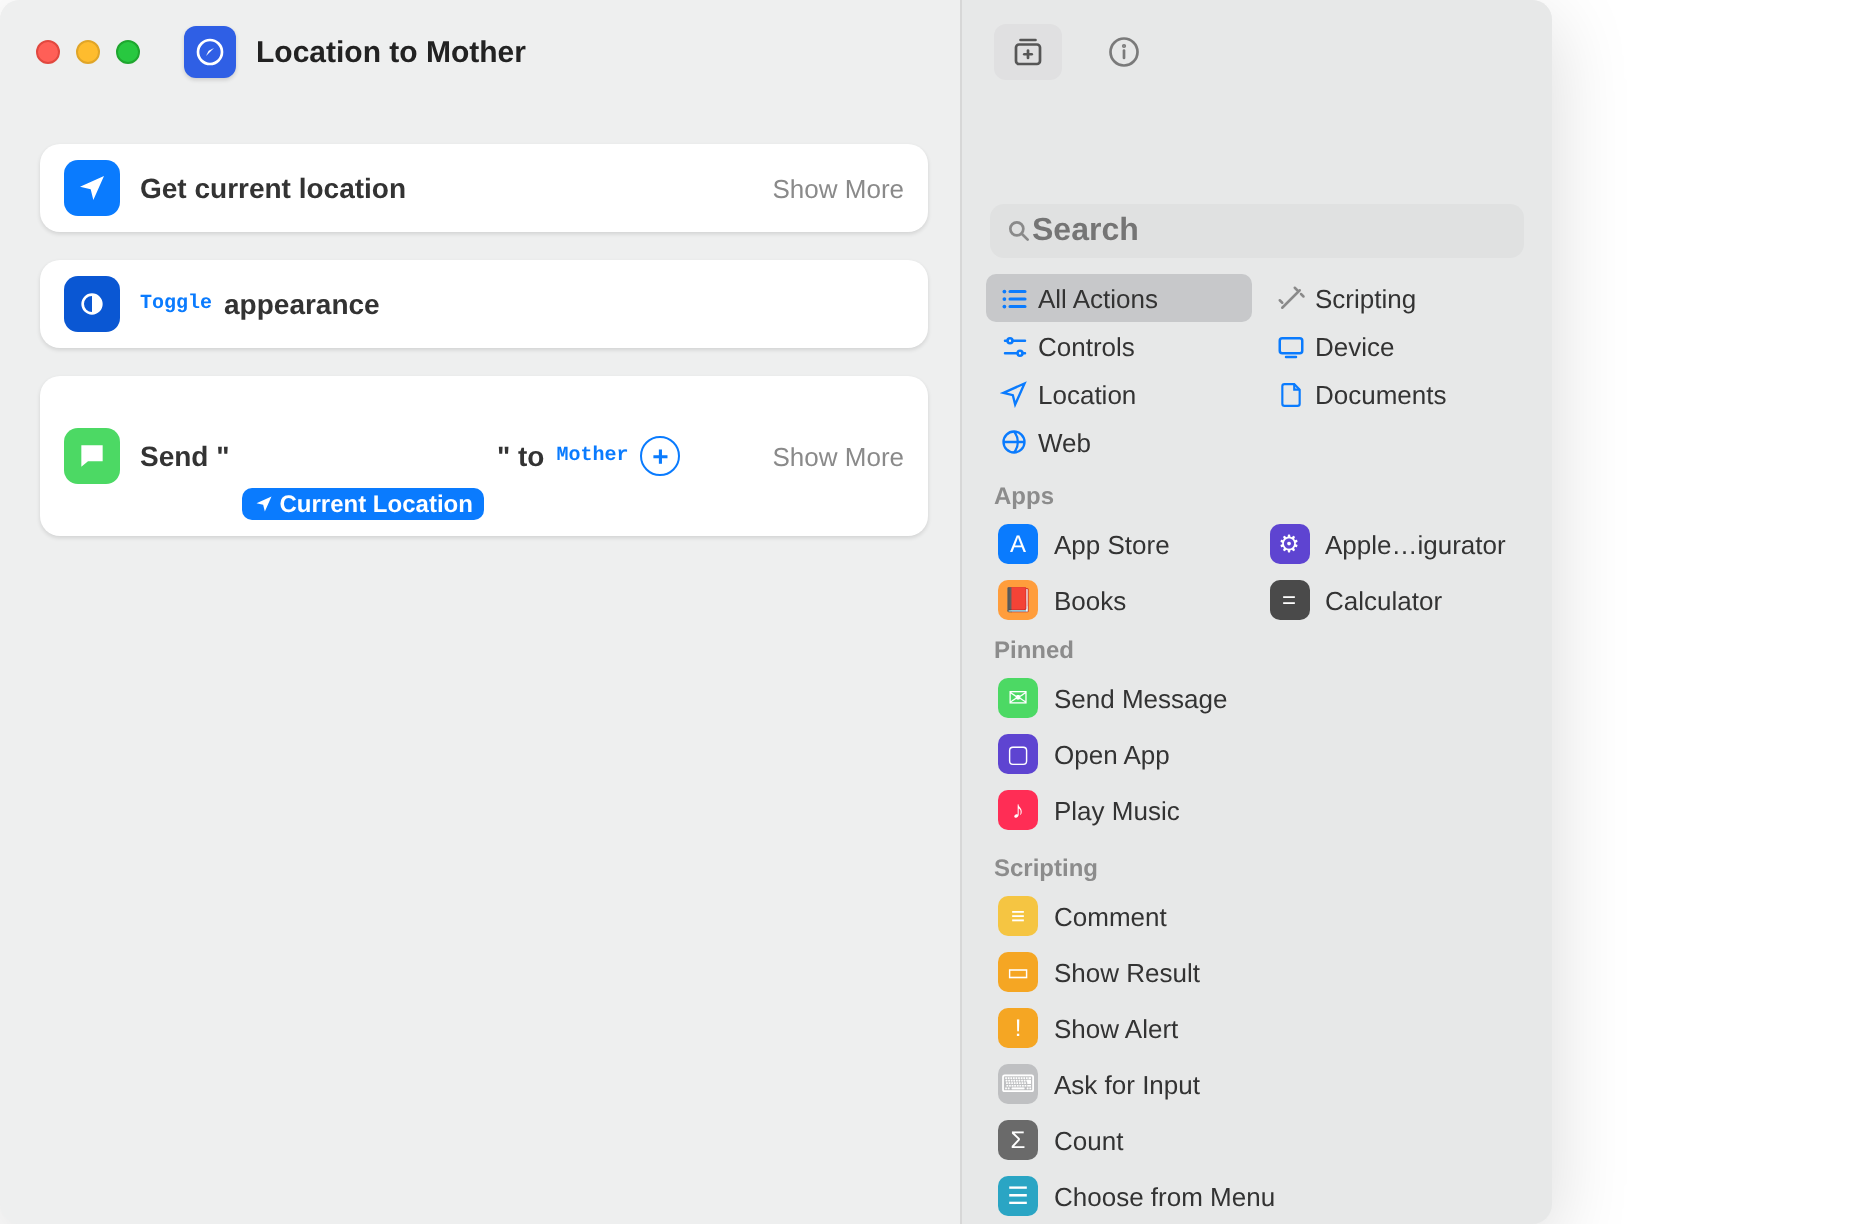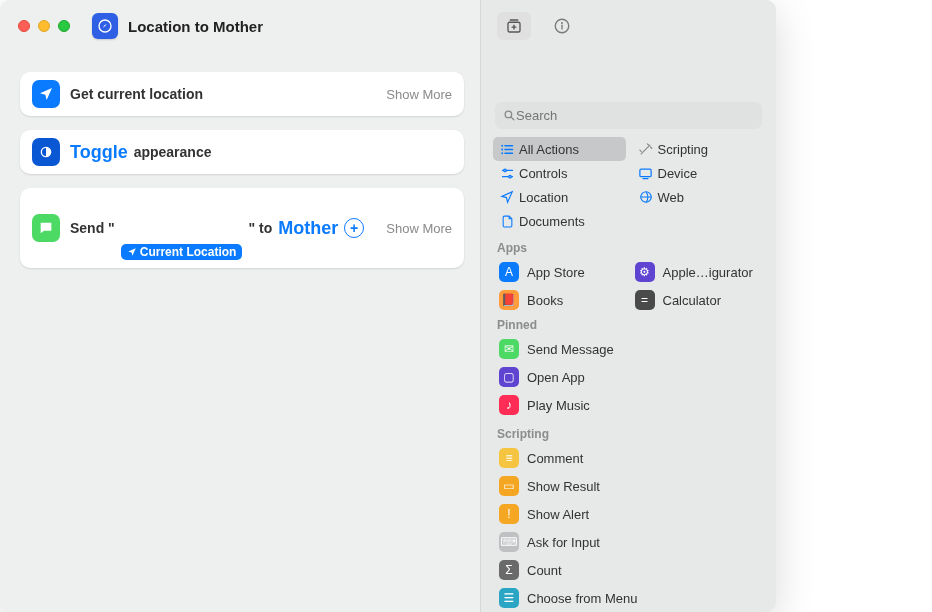--- a/index.html
+++ b/index.html
@@ -62,21 +62,21 @@
     .card .icon-box {
       width:28px;height:28px;border-radius:7px;
       display:flex;align-items:center;justify-content:center;
       color:#fff; flex-shrink:0;
     }
     .icon-blue { background:#0a7bfe; }
     .icon-darkblue { background:#0a57d3; }
     .icon-green { background:#4cd964; }
     .card .action-text { font-size:14px; font-weight:600; color:#333; }
     .card .show-more { margin-left:auto; font-size:13px; color:#8a8a8a; cursor:pointer; }
-    .param-link { color:#0a7bfe; font-weight:600; font-size:18px; cursor:pointer;}
+    .param-link { color:#0a7bfe; font-weight:600; font-size:10px; cursor:pointer;font-family:Liberation Mono, monospace;}
     .param-plain { color:#333; font-weight:600; font-size:14px;}
     .token {
       background:#0a7bfe; color:#fff; border-radius:5px; padding:1px 6px;
       font-size:12px; font-weight:600; display:inline-flex; align-items:center; gap:3px;margin-top:48px;
     }
     .plus-btn {
       width:20px;height:20px;border-radius:50%;border:1.5px solid #0a7bfe;color:#0a7bfe;
       display:inline-flex;align-items:center;justify-content:center;font-size:14px;cursor:pointer;font-weight:700;
     }
     .card .row { display:flex;align-items:center;gap:6px;flex-wrap:wrap;}
@@ -86,21 +86,21 @@
       background:#e7e8e8;
       display:flex;flex-direction:column;
       border-left: 1px solid #d7d7d7;
     }
     .search {
       margin: 10px 14px 8px 14px;
       background:#e0e1e1; border-radius:7px; height:28px;
       display:flex;align-items:center;padding:0 8px;color:#8a8a8a;
     }
     .search input {
-      flex:1;border:none;background:transparent;font-size:13px;color:#333;outline:none;
+      flex:1;border:none;background:transparent;font-size:16px;color:#333;outline:none;font-weight:bold;
     }
     .catgrid {
       display:grid;grid-template-columns:1fr 1fr;
       gap:0 6px; padding:0 12px; font-size:13px; color:#333;
     }
     .cat {
       display:flex;align-items:center;gap:4px;padding:4px 6px;border-radius:5px;cursor:pointer;
     }
     .cat.selected { background:#c7c8ca; }
     .cat .ci { width:16px;height:16px;display:flex;align-items:center;justify-content:center;flex-shrink:0; }
@@ -282,36 +282,36 @@
         <div class="cat">
           <span class="ci">
               <svg width="14" height="14" viewBox="0 0 24 24" fill="none" stroke="#0a7bfe" stroke-width="2">
                 <path d="M3 11l18-8-8 18-2-8-8-2z"></path>
               </svg>
             </span>
           <span>Location</span>
         </div>
         <div class="cat">
           <span class="ci">
+              <svg width="13" height="15" viewBox="0 0 24 24" fill="none" stroke="#0a7bfe" stroke-width="2">
+                <path d="M6 2h9l5 5v13a2 2 0 01-2 2H6a2 2 0 01-2-2V4a2 2 0 012-2z"></path>
+                <path d="M15 2v5h5"></path>
+              </svg>
+            </span>
+          <span>Documents</span>
+        </div>
+        <div class="cat">
+          <span class="ci">
               <svg width="14" height="14" viewBox="0 0 24 24" fill="none" stroke="#0a7bfe" stroke-width="2">
                 <circle cx="12" cy="12" r="9"></circle>
                 <path d="M12 3a14 14 0 010 18M3 12h18"></path>
               </svg>
             </span>
           <span>Web</span>
         </div>
-        <div class="cat">
-          <span class="ci">
-              <svg width="13" height="15" viewBox="0 0 24 24" fill="none" stroke="#0a7bfe" stroke-width="2">
-                <path d="M6 2h9l5 5v13a2 2 0 01-2 2H6a2 2 0 01-2-2V4a2 2 0 012-2z"></path>
-                <path d="M15 2v5h5"></path>
-              </svg>
-            </span>
-          <span>Documents</span>
-        </div>
       </div>
 
       <div class="sec-header">Apps</div>
       <div class="list" style="max-height:52px;overflow:hidden;display:grid;grid-template-columns:1fr 1fr;">
         <div class="item">
             <span class="app-ico" style="background:#0a7bfe">A</span>
             <span>App Store</span>
           </div>
         <div class="item">
             <span class="app-ico" style="background:#5e44d1">⚙</span>

